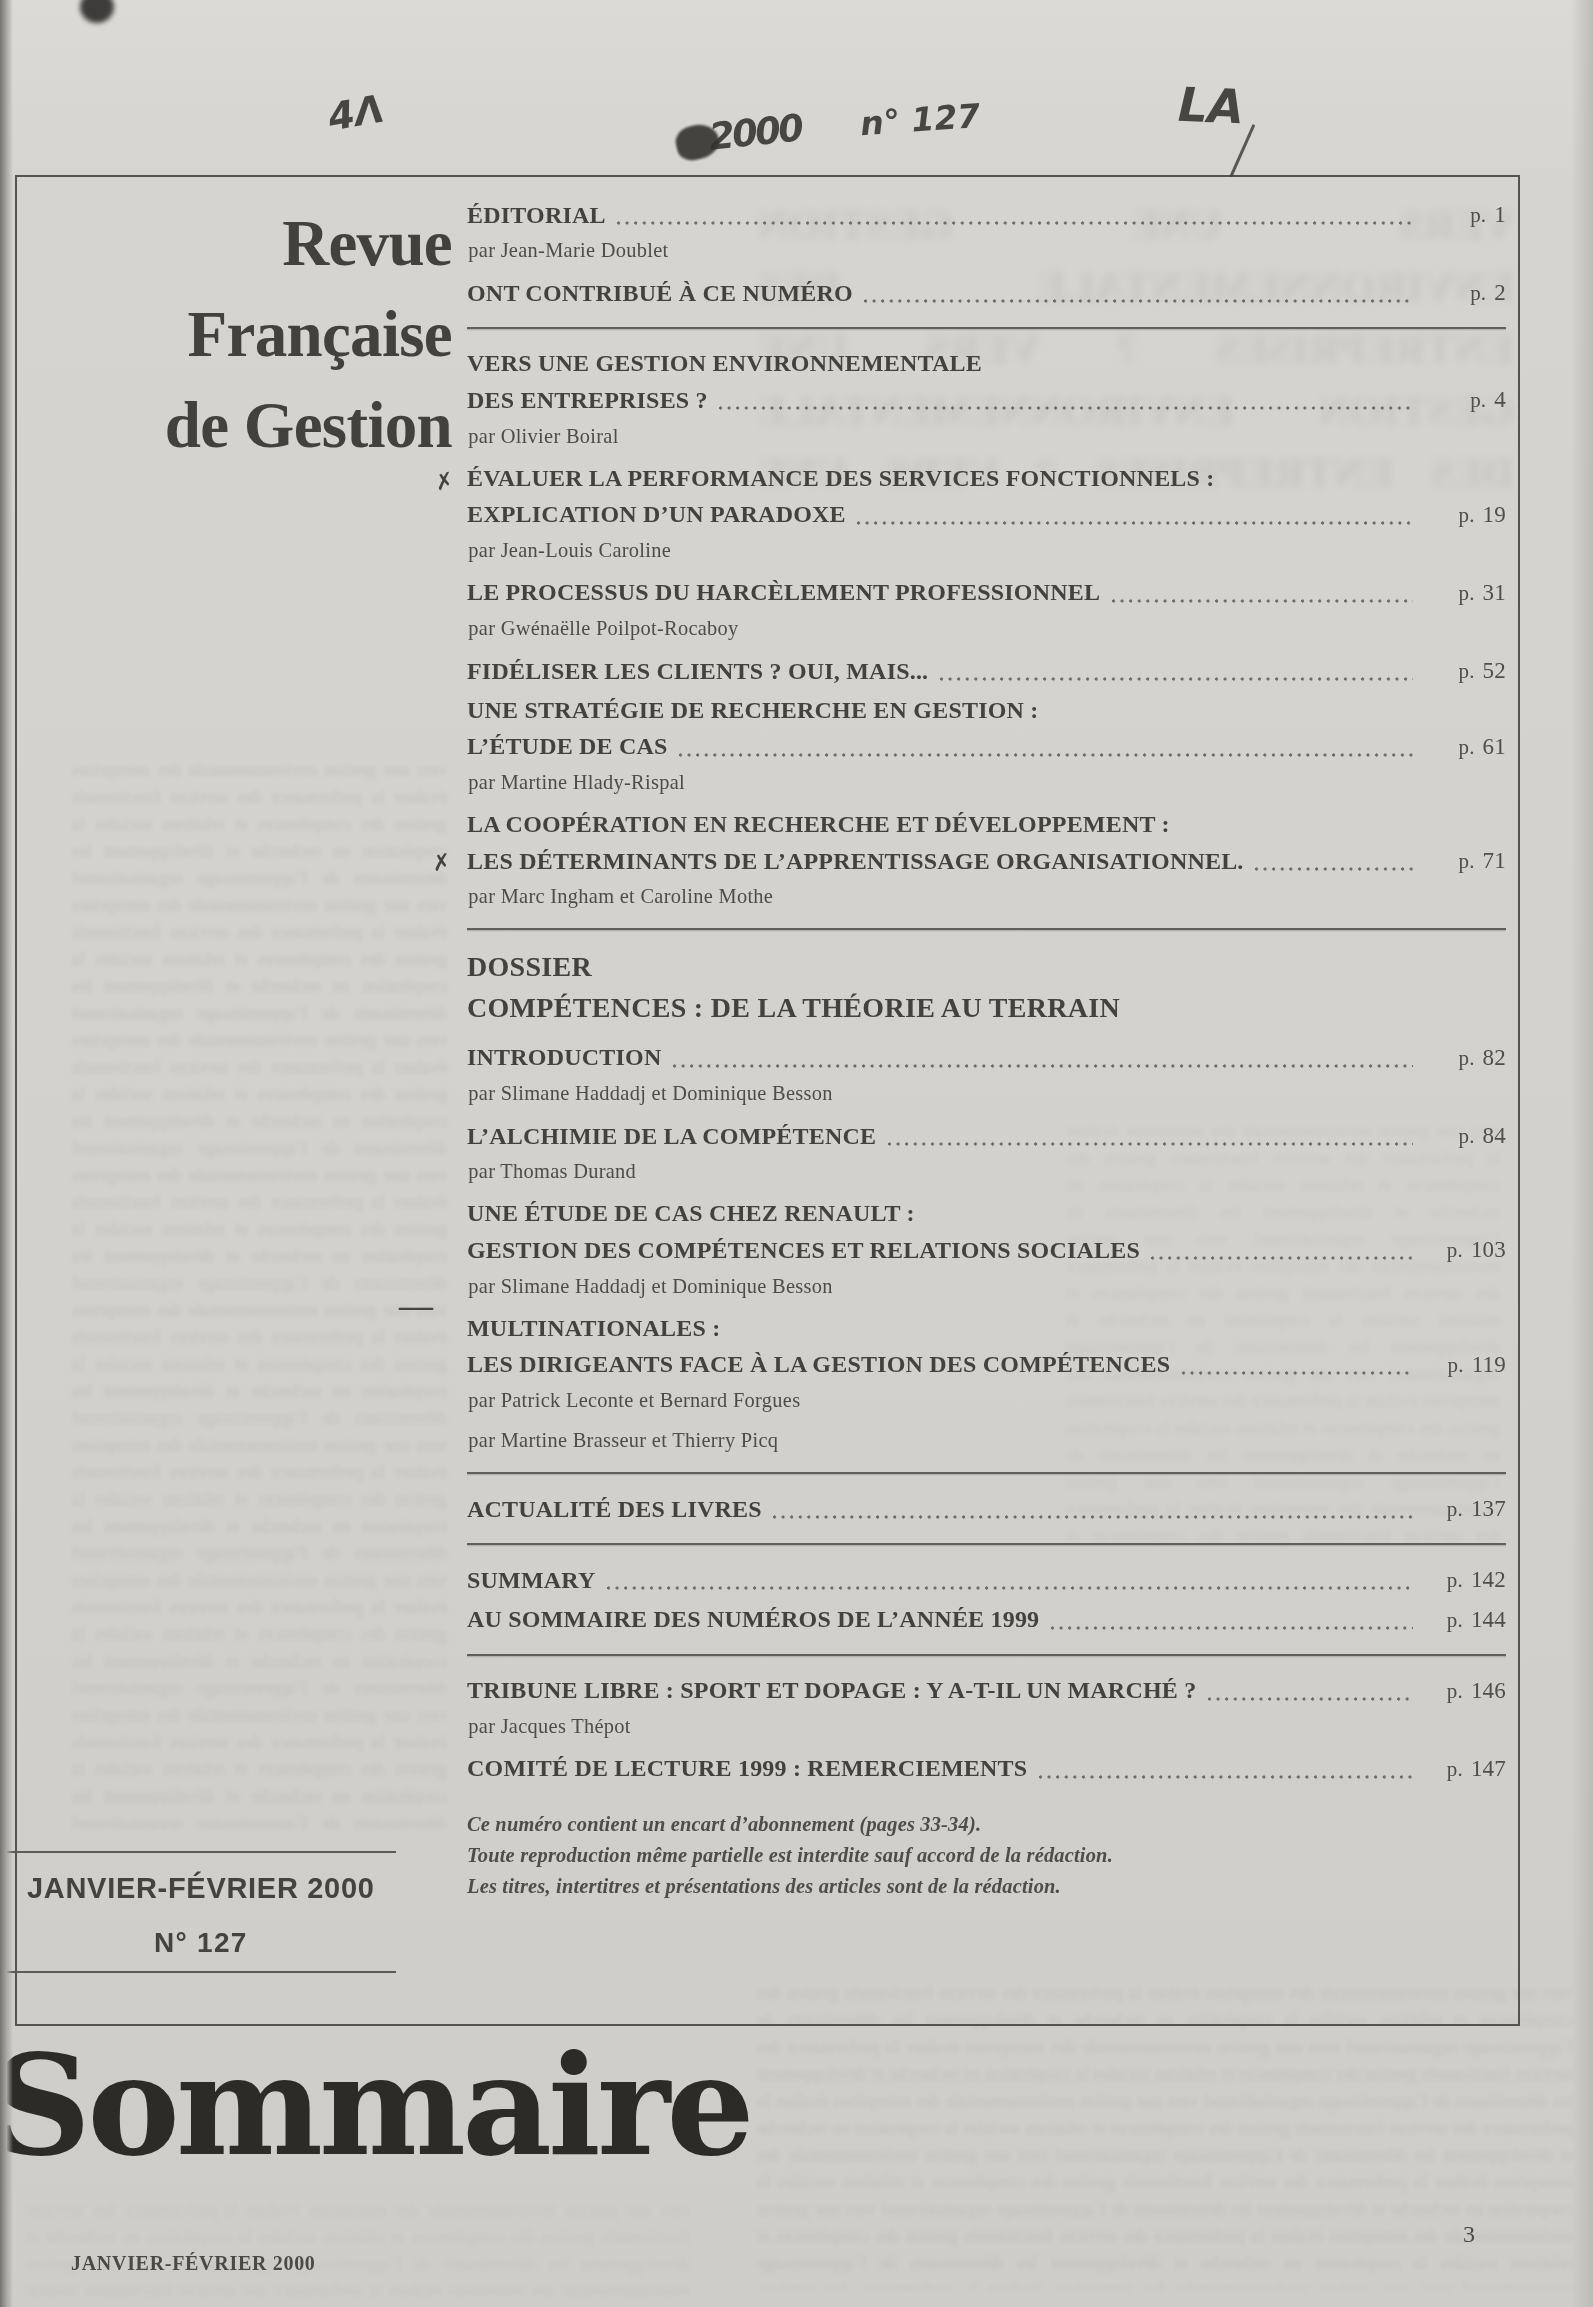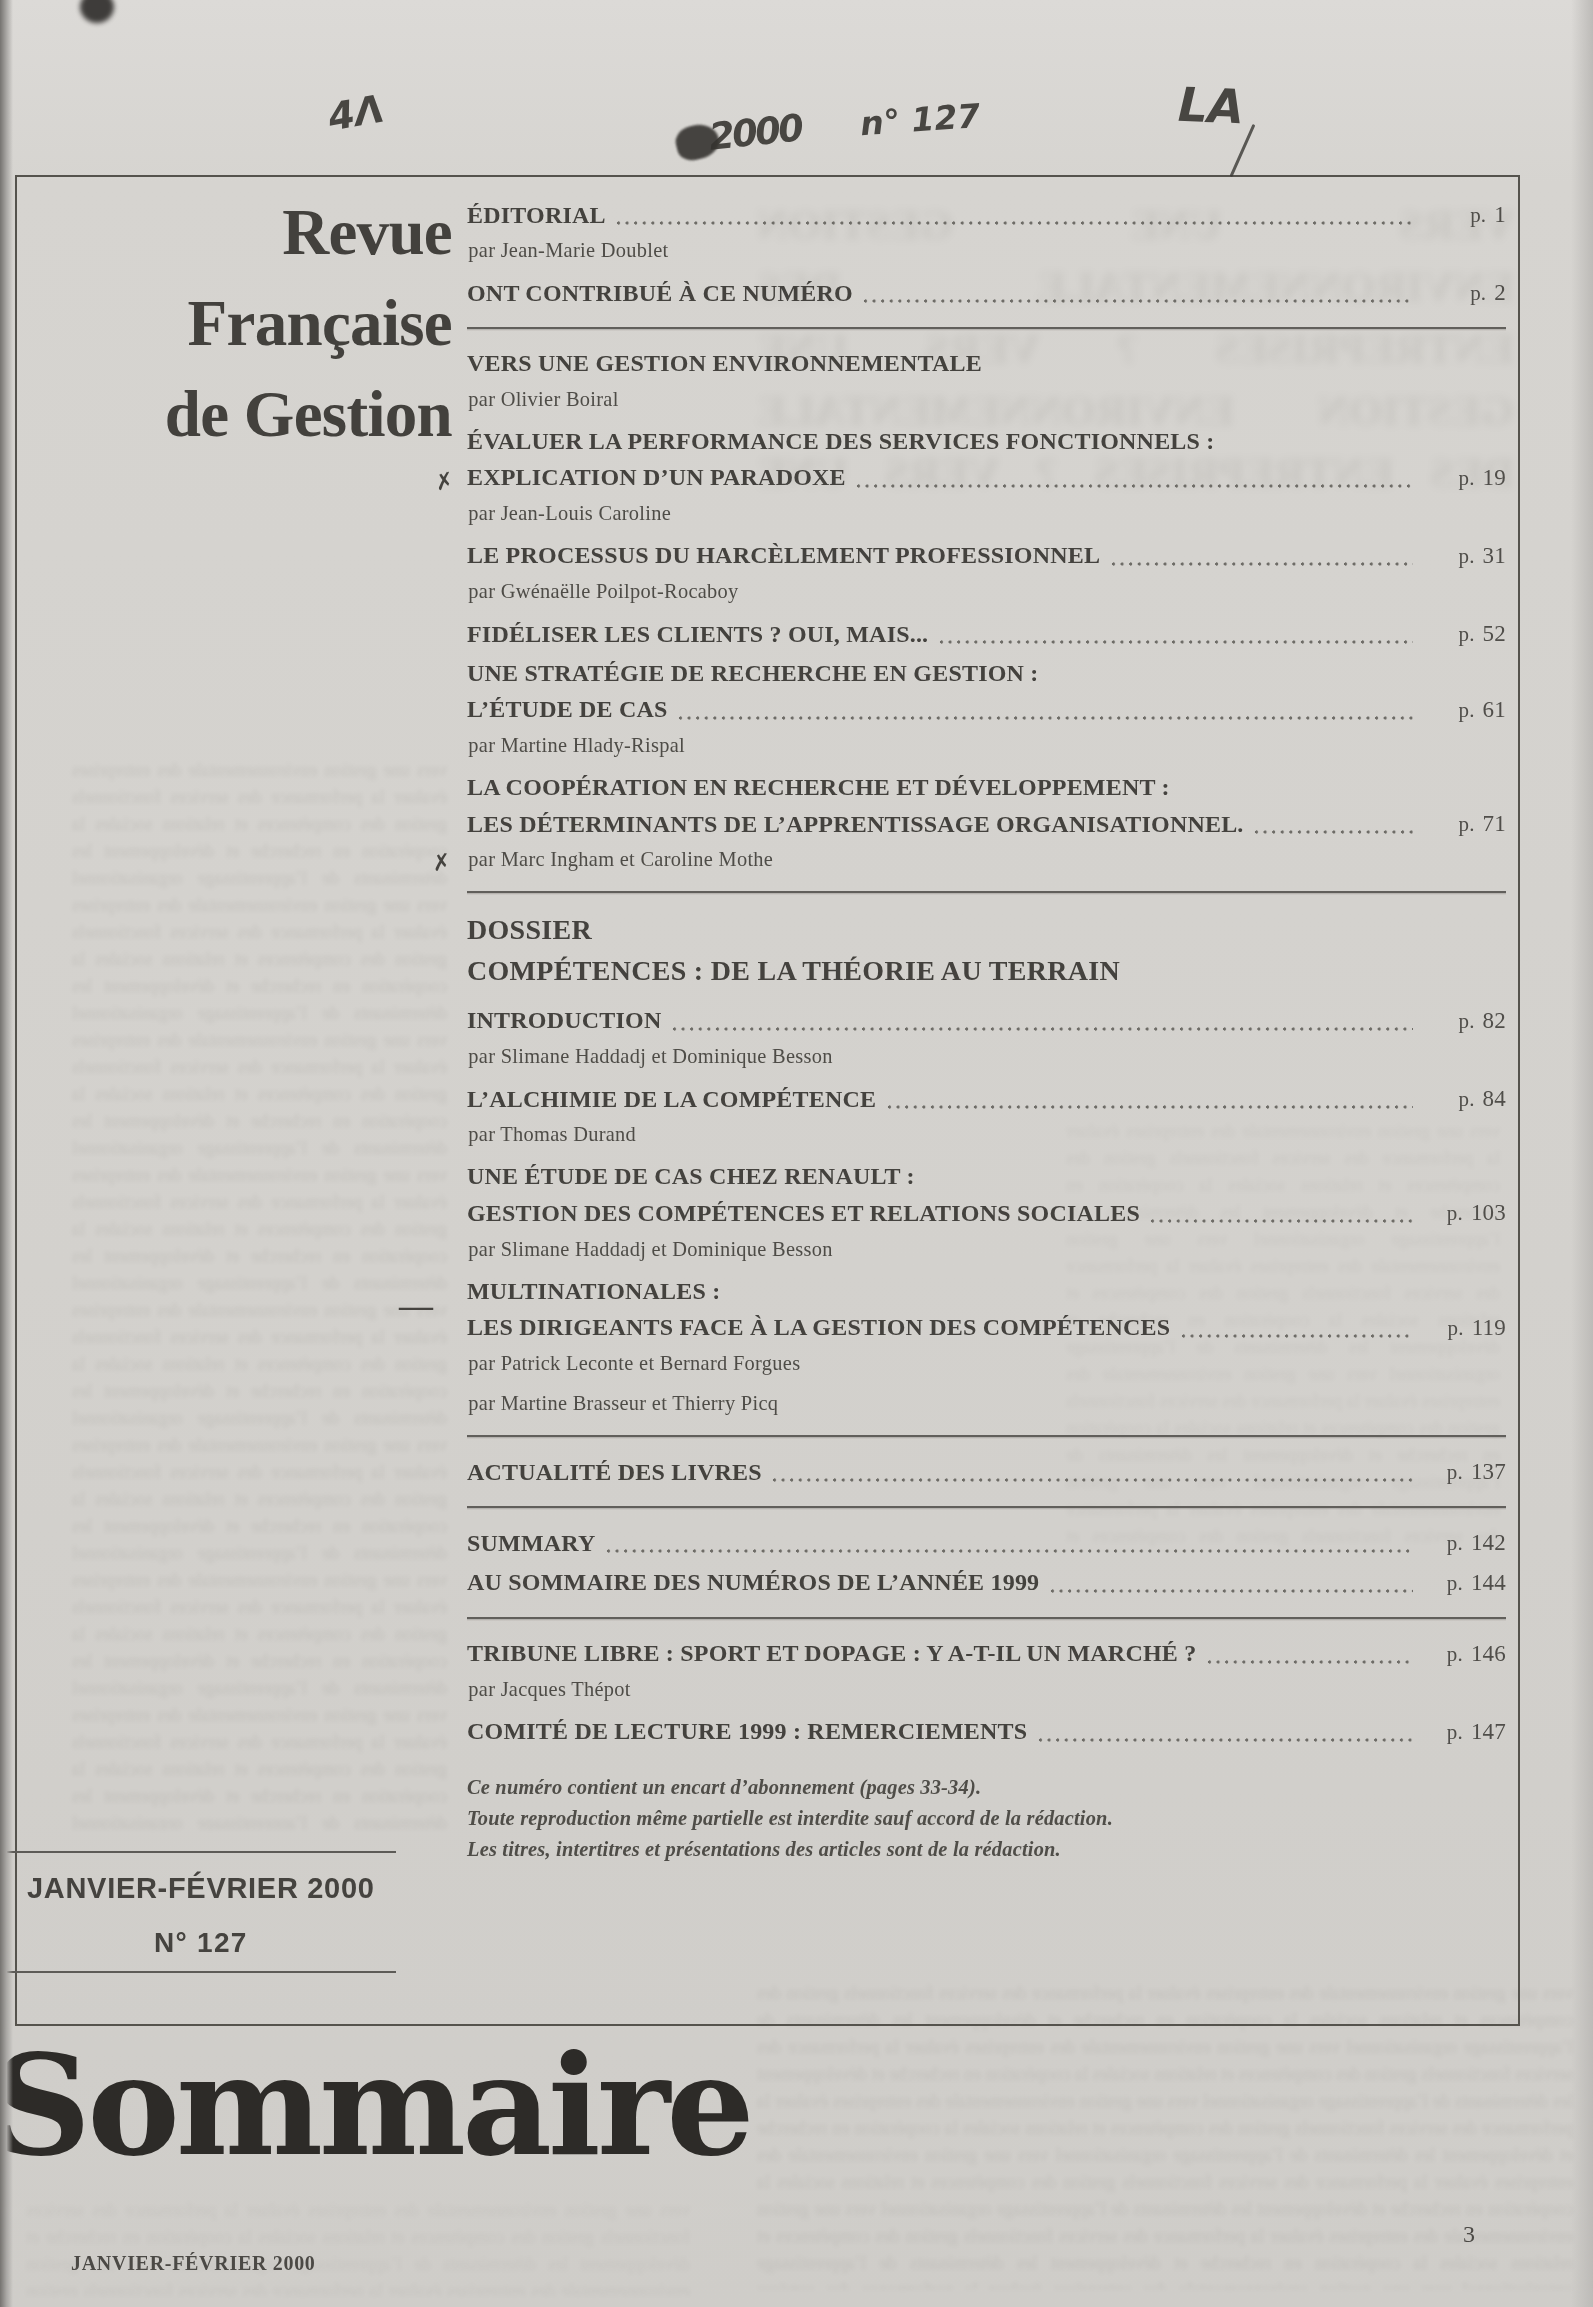--- a/index.html
+++ b/index.html
@@ -34,21 +34,21 @@
   .hand-blob{position:absolute;left:676px;top:125px;width:43px;height:34px;border-radius:48% 60% 55% 45%;
              background:#2c2a27;filter:blur(1.3px);opacity:.85;z-index:7;transform:rotate(-14deg);}
   .hand-c{left:860px;top:100px;font-size:33px;transform:rotate(-4deg);}
   .hand-d{left:1178px;top:78px;font-size:47px;transform:rotate(2deg);}
   .hand-stroke{position:absolute;left:1241px;top:122px;width:2.6px;height:57px;background:#3a3834;
                transform:rotate(24deg);border-radius:1.3px;z-index:7;opacity:.8;}
   
   .frame{position:absolute;left:14.5px;top:175px;width:1501px;height:1847px;
          border:2px solid #55534d;border-top-width:2.6px;z-index:2;}
   
-  .journal{position:absolute;left:26px;top:187px;width:426px;text-align:right;z-index:3;
+  .journal{position:absolute;left:26px;top:198px;width:426px;text-align:right;z-index:3;
            font-weight:bold;color:#43413d;}
   .journal div{font-size:65px;line-height:91px;letter-spacing:-0.7px;}
   
   .issue-rule{position:absolute;left:5.3px;width:391px;height:2px;background:#5d5b57;z-index:3;}
   .issue-date{position:absolute;left:5.3px;top:1872px;width:391px;text-align:center;z-index:3;
               font-family:"Liberation Sans",sans-serif;font-weight:bold;font-size:29px;
               letter-spacing:0.7px;color:#45433f;}
   .issue-num{position:absolute;left:5.3px;top:1927px;width:391px;text-align:center;z-index:3;
              font-family:"Liberation Sans",sans-serif;font-weight:bold;font-size:28px;
              letter-spacing:1.3px;color:#45433f;}
@@ -129,20 +129,25 @@
           <span class="t">ONT CONTRIBUÉ À CE NUMÉRO</span>
           <span class="leader"></span>
           <span class="pageref"><span class="p-abbr">p.</span><span class="p-num">2</span></span>
         </div>
       </div>
       <div class="rule"></div>
       <div class="entry">
         <div class="t-line">
           <span class="t">VERS UNE GESTION ENVIRONNEMENTALE</span>
         </div>
+        <div class="t-line">
+          <span class="t">DES ENTREPRISES ?</span>
+          <span class="leader"></span>
+          <span class="pageref"><span class="p-abbr">p.</span><span class="p-num">4</span></span>
+        </div>
         <div class="author">par Olivier Boiral</div>
       </div>
       <div class="entry">
         <div class="t-line">
           <span class="t">ÉVALUER LA PERFORMANCE DES SERVICES FONCTIONNELS :</span>
         </div>
         <div class="t-line">
           <span class="t">EXPLICATION D’UN PARADOXE</span>
           <span class="leader"></span>
           <span class="pageref"><span class="p-abbr">p.</span><span class="p-num">19</span></span>

